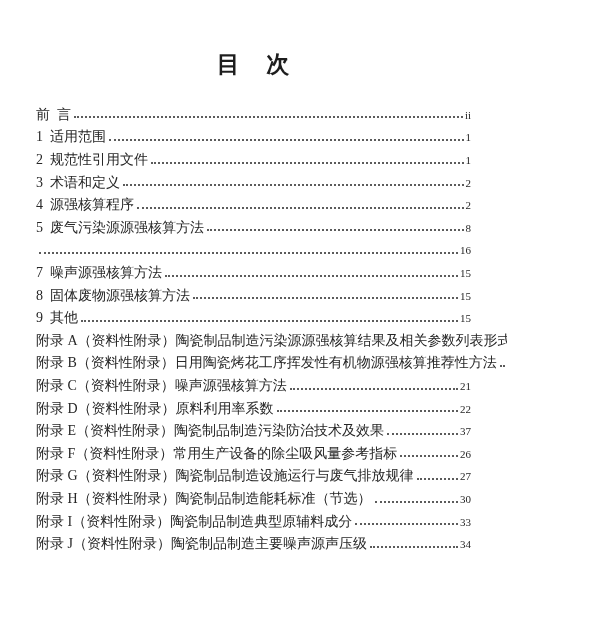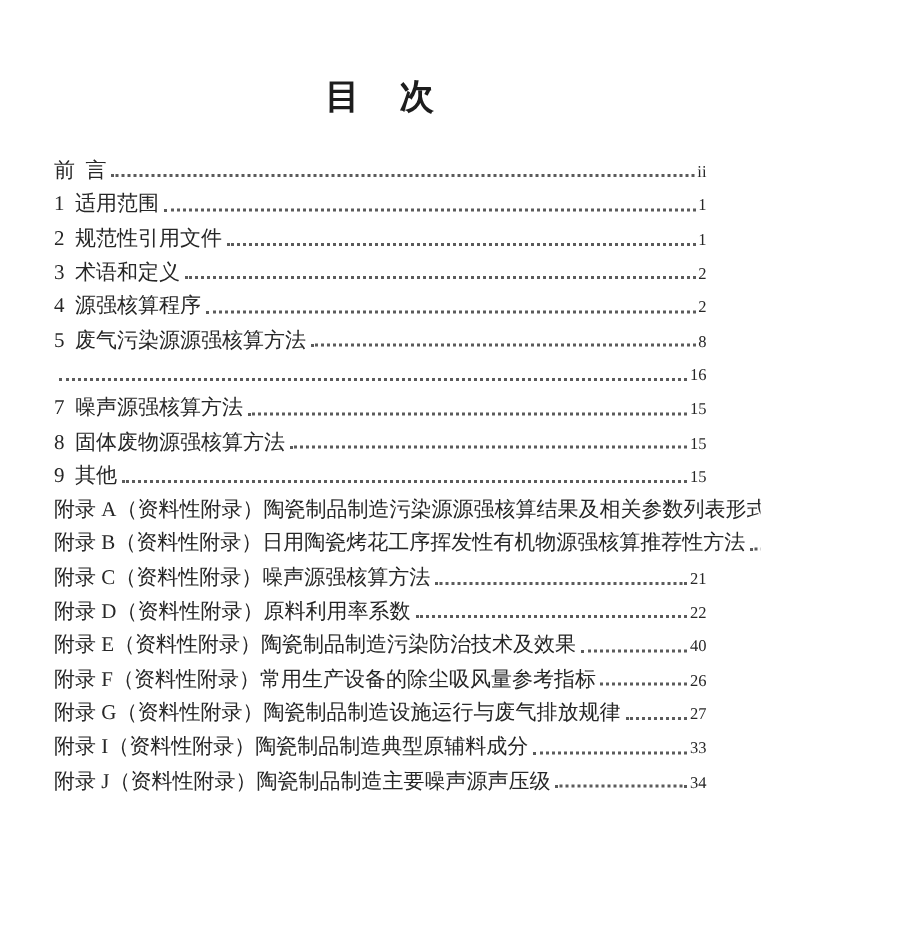--- a/index.html
+++ b/index.html
@@ -145,35 +145,40 @@
 
   <div class="toc-row">
     <span class="toc-label">附录 D（资料性附录）原料利用率系数</span>
     <span class="toc-leader"></span>
     <span class="toc-page">22</span>
   </div>
 
   <div class="toc-row">
     <span class="toc-label">附录 E（资料性附录）陶瓷制品制造污染防治技术及效果</span>
     <span class="toc-leader"></span>
-    <span class="toc-page">40</span>
+    <span class="toc-page">37</span>
   </div>
 
   <div class="toc-row">
     <span class="toc-label">附录 F（资料性附录）常用生产设备的除尘吸风量参考指标</span>
     <span class="toc-leader"></span>
     <span class="toc-page">26</span>
   </div>
 
   <div class="toc-row">
     <span class="toc-label">附录 G（资料性附录）陶瓷制品制造设施运行与废气排放规律</span>
     <span class="toc-leader"></span>
     <span class="toc-page">27</span>
   </div>
 
+  <div class="toc-row">
+    <span class="toc-label">附录 H（资料性附录）陶瓷制品制造能耗标准（节选）</span>
+    <span class="toc-leader"></span>
+    <span class="toc-page">30</span>
+  </div>
 
   <div class="toc-row">
     <span class="toc-label">附录 I（资料性附录）陶瓷制品制造典型原辅料成分</span>
     <span class="toc-leader"></span>
     <span class="toc-page">33</span>
   </div>
 
   <div class="toc-row">
     <span class="toc-label">附录 J（资料性附录）陶瓷制品制造主要噪声源声压级</span>
     <span class="toc-leader"></span>

